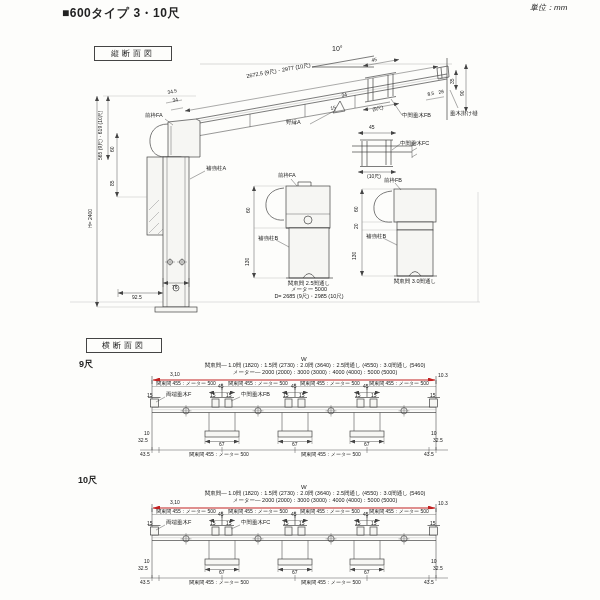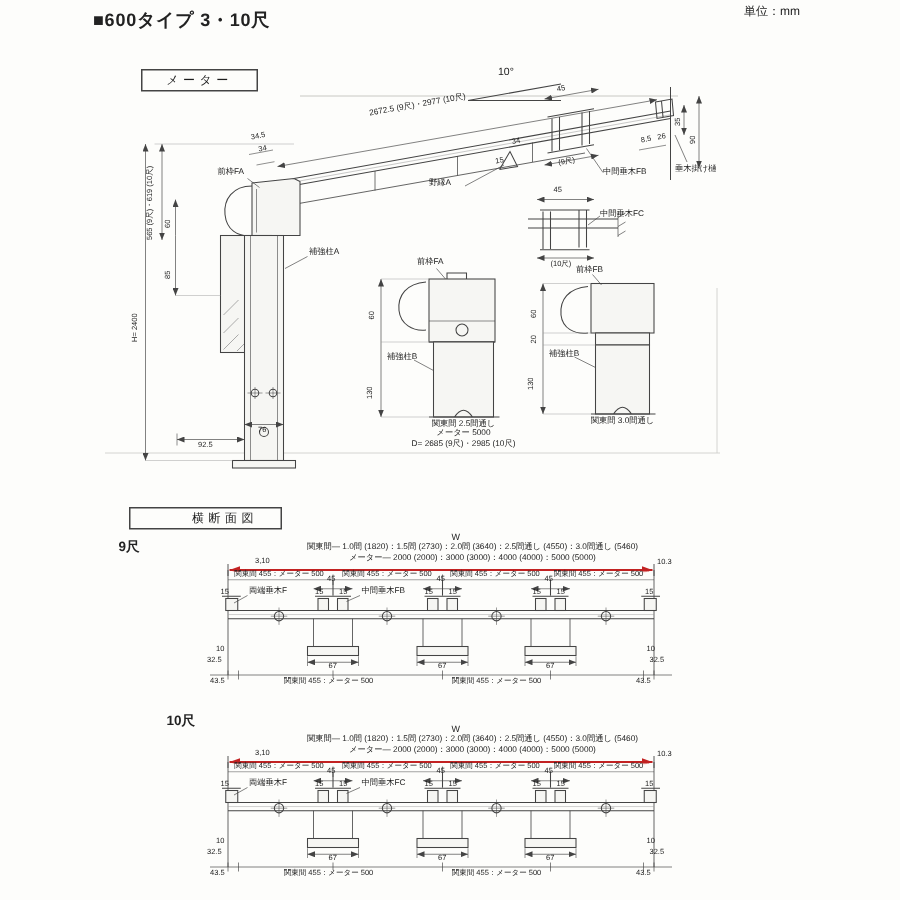--- a/index.html
+++ b/index.html
@@ -187,23 +187,23 @@
 
     <path d="M140,450 H448" stroke-width=".45"></path>
     <path d="M152,447 V453 M159,447 V453 M222,447 V453 M295,447 V453 M367,447 V453 M429,447 V453 M436,447 V453" stroke-width=".45"></path>
 
     <path d="M165,397 L156,402 M240,397 L231,401" stroke-width=".45"></path>
   </g>
   <use href="#xsec" y="128"></use>
 </svg>
 
 <span class="t title" style="left:62px;top:7px;">■600タイプ 3・10尺</span>
-<span class="t unit" style="left:496px;top:4px;">単位：mm</span>
-
-<div class="secbox" style="left:94px;top:46px;width:76px;height:13px;">メーター</div>
+<span class="t unit" style="left:530px;top:4px;font-style:italic;">単位：mm</span>
+
+<div class="secbox" style="left:94px;top:46px;width:76px;height:13px;">縦断面図</div>
 <span class="t" style="left:332px;top:45px;font-size:7px;">10°</span>
 <span class="t t55 r10" style="left:246px;top:74px;">2672.5 (9尺)・2977 (10尺)</span>
 <span class="t t5 r10" style="left:167px;top:90px;">34.5</span>
 <span class="t t5 r10" style="left:172px;top:98px;">34</span>
 <span class="t t55" style="left:145px;top:113px;">前枠FA</span>
 <span class="t t55" style="left:206px;top:166px;">補強柱A</span>
 <span class="t t55" style="left:286px;top:120px;">野縁A</span>
 <span class="t t5 r10" style="left:341px;top:93px;">34</span>
 <span class="t t5 r10" style="left:330px;top:106px;">15</span>
 <span class="t t5 r10" style="left:371px;top:58px;">45</span>
@@ -232,21 +232,21 @@
 <span class="t t55 c" style="left:278px;top:287px;width:62px;">メーター 5000</span>
 <span class="t t55 c" style="left:262px;top:294px;width:94px;">D= 2685 (9尺)・2985 (10尺)</span>
 
 <span class="t t55" style="left:384px;top:178px;">前枠FB</span>
 <span class="t t5 v" style="left:354px;top:212px;">60</span>
 <span class="t t5 v" style="left:354px;top:229px;">20</span>
 <span class="t t5 v" style="left:352px;top:260px;">130</span>
 <span class="t t55" style="left:366px;top:234px;">補強柱B</span>
 <span class="t t55 c" style="left:384px;top:279px;width:62px;">関東間 3.0間通し</span>
 
-<div class="secbox" style="left:86px;top:338px;width:74px;height:13px;padding-left:26px;">横断面図</div>
+<div class="secbox" style="left:86px;top:338px;width:74px;height:13px;">横断面図</div>
 <span class="t sz" style="left:79px;top:360px;">9尺</span>
 <span class="t t55 c" style="left:175px;top:363px;width:280px;">関東間— 1.0間 (1820)：1.5間 (2730)：2.0間 (3640)：2.5間通し (4550)：3.0間通し (5460)</span>
 <span class="t t55 c" style="left:175px;top:370px;width:280px;">メーター— 2000 (2000)：3000 (3000)：4000 (4000)：5000 (5000)</span>
 <span class="t" style="left:301px;top:356px;">W</span>
 <span class="t t5" style="left:170px;top:372px;">3,10</span>
 <span class="t t5" style="left:438px;top:373px;">10.3</span>
 <span class="t t5 c bg" style="left:154px;top:381px;width:64px;">関東間 455：メーター 500</span>
 <span class="t t5 c bg" style="left:224px;top:381px;width:68px;">関東間 455：メーター 500</span>
 <span class="t t5 c bg" style="left:297px;top:381px;width:66px;">関東間 455：メーター 500</span>
 <span class="t t5 c bg" style="left:366px;top:381px;width:66px;">関東間 455：メーター 500</span>
@@ -268,21 +268,21 @@
 <span class="t t5" style="left:364px;top:442px;">67</span>
 <span class="t t5" style="left:144px;top:431px;">10</span>
 <span class="t t5" style="left:138px;top:438px;">32.5</span>
 <span class="t t5" style="left:431px;top:431px;">10</span>
 <span class="t t5" style="left:433px;top:438px;">32.5</span>
 <span class="t t5" style="left:140px;top:452px;">43.5</span>
 <span class="t t5" style="left:424px;top:452px;">43.5</span>
 <span class="t t5 c bg" style="left:184px;top:452px;width:70px;">関東間 455：メーター 500</span>
 <span class="t t5 c bg" style="left:296px;top:452px;width:70px;">関東間 455：メーター 500</span>
 
-<span class="t sz" style="left:78px;top:476px;margin-left:33px;">10尺</span>
+<span class="t sz" style="left:78px;top:476px;">10尺</span>
 <span class="t t55 c" style="left:175px;top:491px;width:280px;">関東間— 1.0間 (1820)：1.5間 (2730)：2.0間 (3640)：2.5間通し (4550)：3.0間通し (5460)</span>
 <span class="t t55 c" style="left:175px;top:498px;width:280px;">メーター— 2000 (2000)：3000 (3000)：4000 (4000)：5000 (5000)</span>
 <span class="t" style="left:301px;top:484px;">W</span>
 <span class="t t5" style="left:170px;top:500px;">3,10</span>
 <span class="t t5" style="left:438px;top:501px;">10.3</span>
 <span class="t t5 c bg" style="left:154px;top:509px;width:64px;">関東間 455：メーター 500</span>
 <span class="t t5 c bg" style="left:224px;top:509px;width:68px;">関東間 455：メーター 500</span>
 <span class="t t5 c bg" style="left:297px;top:509px;width:66px;">関東間 455：メーター 500</span>
 <span class="t t5 c bg" style="left:366px;top:509px;width:66px;">関東間 455：メーター 500</span>
 <span class="t t5" style="left:147px;top:521px;">15</span>

